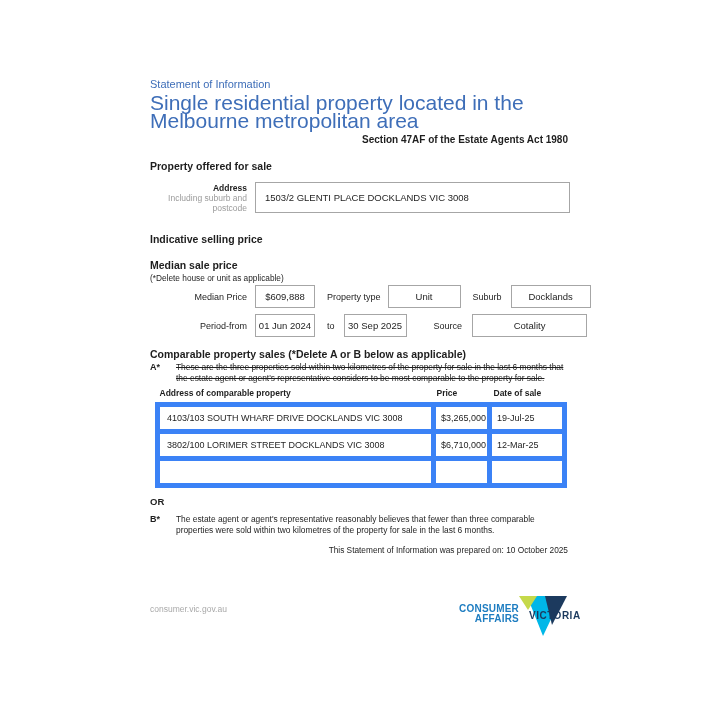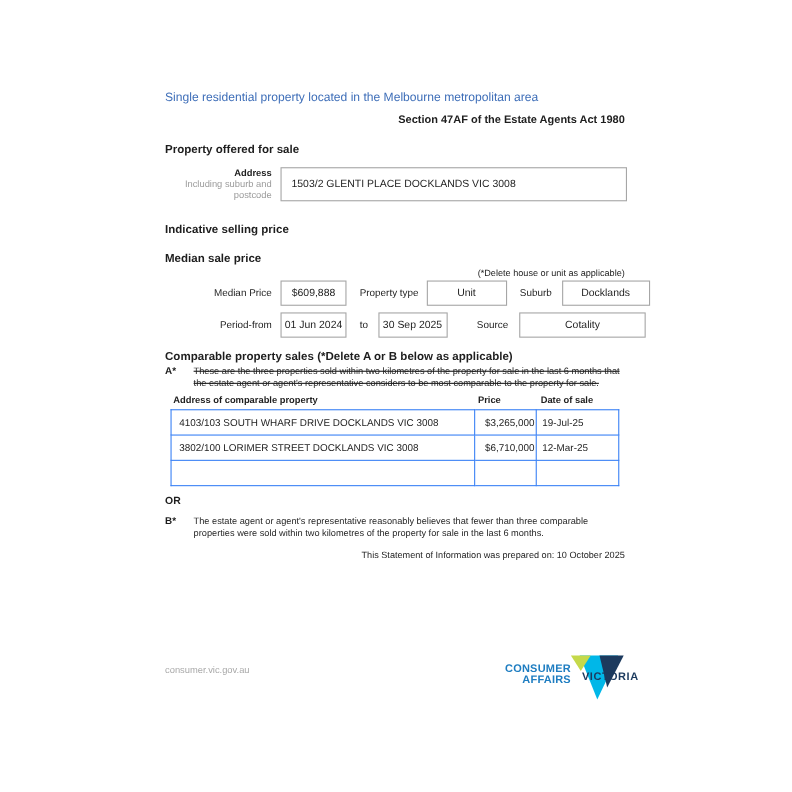--- a/index.html
+++ b/index.html
@@ -3,21 +3,21 @@
 <meta charset="utf-8">
 <style>
   html,body { margin:0; padding:0; background:#ffffff; }
   .doc {
     position:relative; width:720px; height:720px; background:#ffffff;
     font-family:"Liberation Sans","DejaVu Sans",sans-serif; color:#1e1e1e; overflow:hidden;
   }
   .content { position:absolute; left:150px; top:78px; width:418px; }
 
   .eyebrow { color:#3e6eb8; font-size:11px; line-height:13px; }
-  .title   { color:#3e6eb8; font-size:11px; line-height:17.5px; margin-top:3px; width:412px; }
+  .title   { color:#3e6eb8; font-size:21px; line-height:17.5px; margin-top:3px; width:412px; }
   .section-ref { font-size:10px; font-weight:bold; text-align:right; margin-top:5px; line-height:12px; }
 
   .sec-h  { font-size:10.5px; font-weight:bold; line-height:12px; }
   .note   { font-size:8.3px; line-height:10px; white-space:nowrap; }
 
   .row { display:flex; align-items:center; }
   .lbl { width:97px; text-align:right; margin-right:8px; font-size:9px; flex:none; }
   .box {
     border:1px solid #a6a6a6; background:#fff; box-sizing:border-box; height:23px;
     display:flex; align-items:center; justify-content:center; font-size:9.5px; flex:none;
@@ -47,21 +47,21 @@
 
   
   .ab      { display:flex; }
   .ab-lbl  { width:26px; font-weight:bold; font-size:9px; flex:none; line-height:11px; }
   .ab-txt  { font-size:8.4px; line-height:11px; width:398px; }
   .struck  { text-decoration:line-through; }
   .or      { font-weight:bold; font-size:9.5px; line-height:12px; }
 
   table.cmp { border-collapse:collapse; margin-left:5px; table-layout:fixed; width:407px; }
   table.cmp th { font-size:8.5px; font-weight:bold; text-align:left; padding:0 0 4px 2px; border:none; }
-  table.cmp td { border:1px solid #3b82f6; height:22px; font-size:9px; padding:0; }
+  table.cmp td { border:5px solid #3b82f6; height:22px; font-size:9px; padding:0; }
   table.cmp .c-addr  { width:276px; }
   table.cmp .c-price { width:56px; }
   table.cmp .c-date  { width:75px; }
   table.cmp td.addr  { padding-left:7px; }
   table.cmp td.price { text-align:right; padding-right:1px; }
   table.cmp td.date  { padding-left:5px; }
   table.cmp th.h-price { padding-left:3px; }
   table.cmp th.h-date  { padding-left:4px; }
 
   .prepared { font-size:8.3px; text-align:right; line-height:10px; }
@@ -74,36 +74,37 @@
   .cav-state { position:absolute; left:11px; top:15px; color:#1c3a5e; font-weight:bold; font-size:10px; letter-spacing:0.5px; white-space:nowrap; }
 
   
   .mt-secref   { margin-top:5px; }
   .mt-h1       { margin-top:14px; }
   .mt-addr     { margin-top:10px; }
   .mt-h2       { margin-top:20px; }
   .mt-note     { margin-top:3px; }
   .mt-price    { margin-top:4px; }
   .mt-h3       { margin-top:14px; }
-  .mt-note2    { margin-top:2px;text-align:right; }
+  .mt-note2    { margin-top:2px; }
   .mt-median   { margin-top:2px; }
   .mt-period   { margin-top:6px; }
   .mt-h4       { margin-top:11px; }
   .mt-a        { margin-top:2px; }
   .mt-thead    { margin-top:4px; }
   .mt-or       { margin-top:8px; }
   .mt-b        { margin-top:6px; }
   .mt-prepared { margin-top:9px; }
 </style>
 </head>
 <body>
 
 <div class="doc">
   <div class="content">
 
+    <div class="eyebrow">Statement of Information</div>
     <div class="title">Single residential property located in the Melbourne metropolitan area</div>
     <div class="section-ref mt-secref">Section 47AF of the Estate Agents Act 1980</div>
 
     <div class="sec-h mt-h1">Property offered for sale</div>
     <div class="row mt-addr">
       <div class="addr-lbl">
         <div class="b">Address</div>
         <div class="sub">Including suburb and postcode</div>
       </div>
       <div class="box address">

